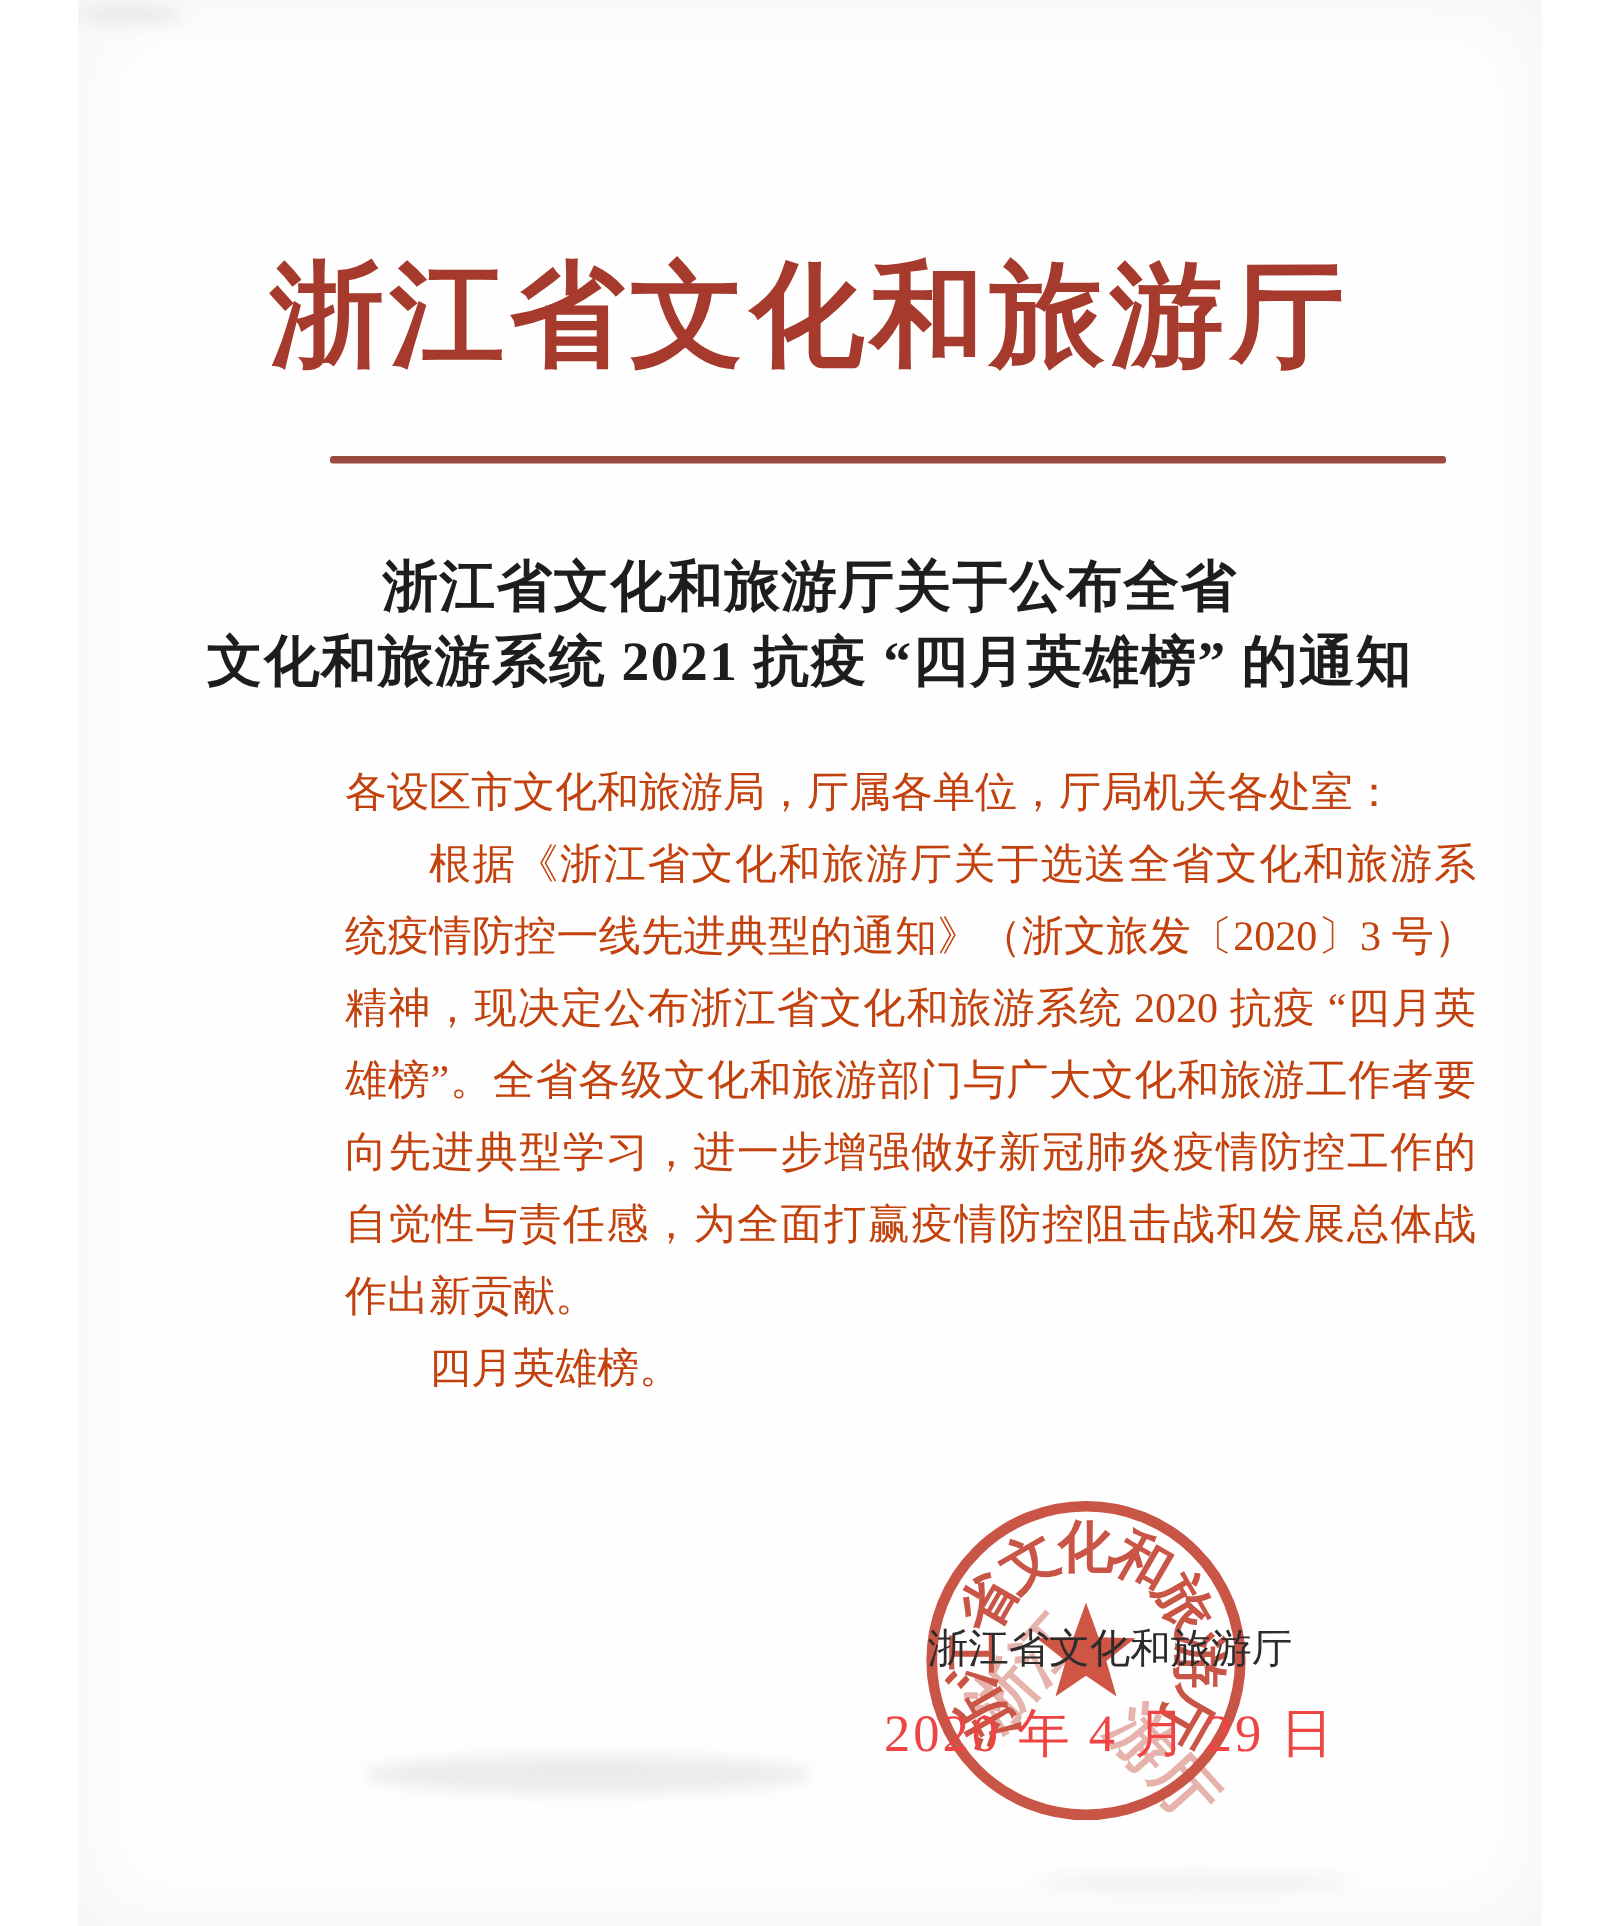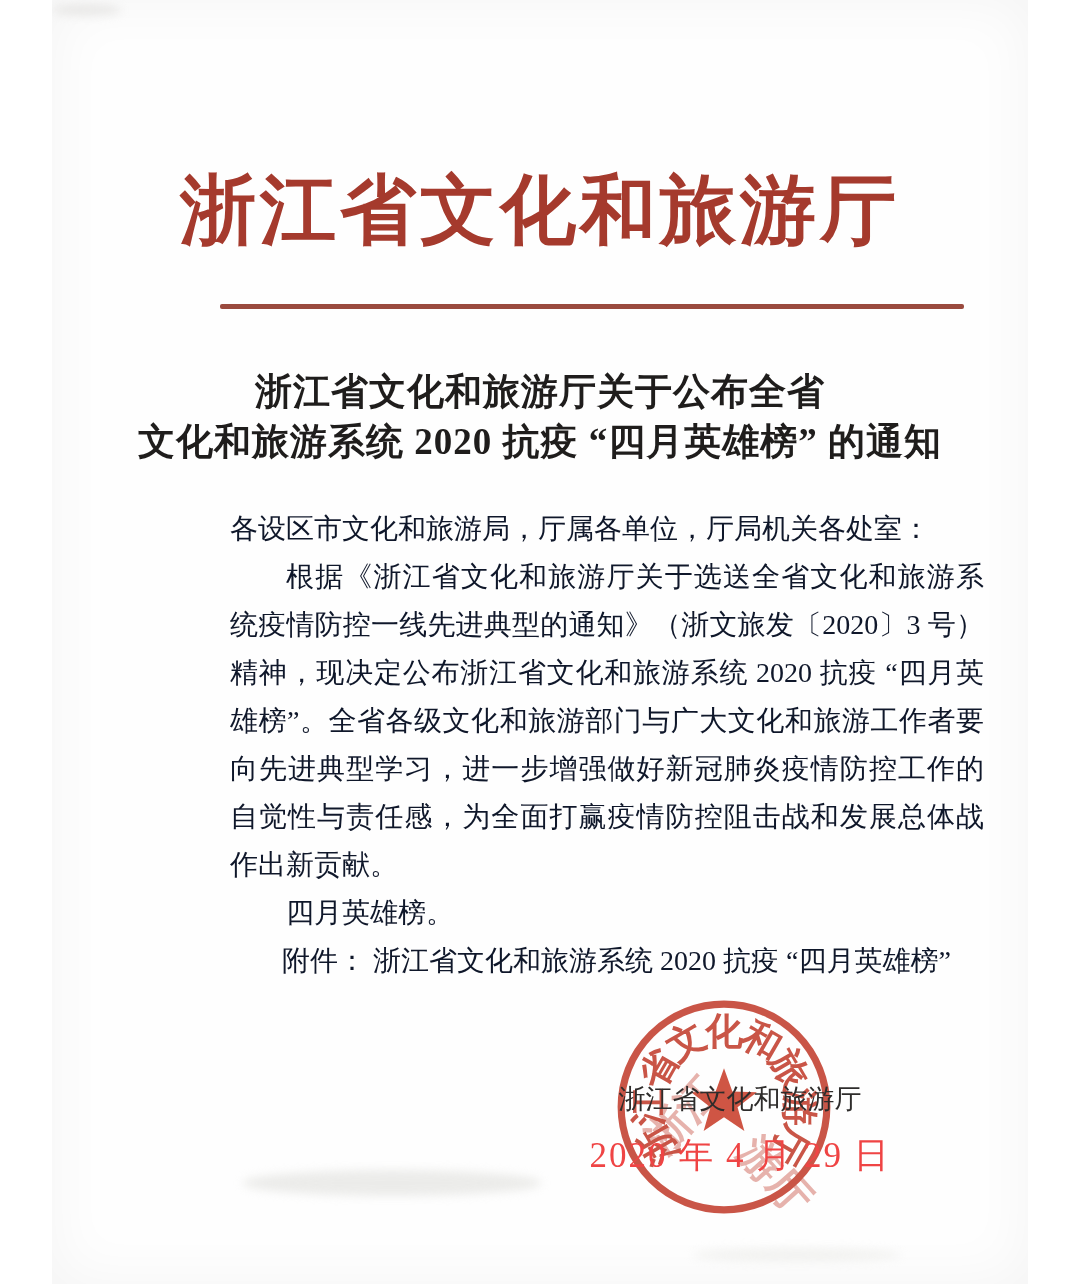--- a/index.html
+++ b/index.html
@@ -31,21 +31,21 @@
     text-align:center;
     font-size:37px;font-weight:700;
     line-height:50px;
     letter-spacing:1px;
     color:#1f1d1c;
   }
   .body-block{
     position:absolute;top:505px;left:178px;
     width:754px;
     font-size:28px;line-height:48px;
-    color:#0f172a;
+    color:#c2410c;
     text-align:justify;
     z-index:3;
   }
   .body-block p{margin:0;padding:0;}
   .indent{text-indent:56px;}
   .attachment{margin-top:44px;text-indent:52px;text-align:left;}
   .sign-name{
     position:absolute;top:1081px;left:478px;width:420px;
     text-align:center;font-size:27px;color:#2e2c2b;z-index:4;
     white-space:nowrap;
@@ -79,28 +79,27 @@
 
   <div class="smudge smudge-1"></div>
   <div class="smudge smudge-2"></div>
   <div class="smudge smudge-3"></div>
 
   <div class="agency-header">浙江省文化和旅游厅</div>
   <div class="red-rule"></div>
 
   <div class="doc-title">
     <div>浙江省文化和旅游厅关于公布全省</div>
-    <div>文化和旅游系统 2020 抗疫 “四月英雄榜” 的通知</div>
+    <div>文化和旅游系统 2021 抗疫 “四月英雄榜” 的通知</div>
   </div>
 
   <div class="body-block">
     <p>各设区市文化和旅游局，厅属各单位，厅局机关各处室：</p>
     <p class="indent">根据《浙江省文化和旅游厅关于选送全省文化和旅游系统疫情防控一线先进典型的通知》（浙文旅发〔2020〕3 号）精神，现决定公布浙江省文化和旅游系统 2020 抗疫 “四月英雄榜”。全省各级文化和旅游部门与广大文化和旅游工作者要向先进典型学习，进一步增强做好新冠肺炎疫情防控工作的自觉性与责任感，为全面打赢疫情防控阻击战和发展总体战作出新贡献。</p>
     <p class="indent">四月英雄榜。</p>
-    <p class="attachment">附件： 浙江省文化和旅游系统 2020 抗疫 “四月英雄榜”</p>
   </div>
 
   <svg class="seal" viewBox="0 0 220 220">
     <circle cx="110" cy="110" r="101" fill="none" stroke="#c6493a" stroke-width="7"></circle>
     <polygon points="110,72 118.2,94.7 142.3,95.5 123.3,110.3 130,133.5 110,120 90,133.5 96.7,110.3 77.7,95.5 101.8,94.7" fill="#cc4936"></polygon>
     <text x="110" y="48" text-anchor="middle" font-size="37" fill="#c6493a" transform="rotate(-120 110 110)">浙</text>
     <text x="110" y="48" text-anchor="middle" font-size="37" fill="#c6493a" transform="rotate(-90 110 110)">江</text>
     <text x="110" y="48" text-anchor="middle" font-size="37" fill="#c6493a" transform="rotate(-60 110 110)">省</text>
     <text x="110" y="48" text-anchor="middle" font-size="37" fill="#c6493a" transform="rotate(-30 110 110)">文</text>
     <text x="110" y="48" text-anchor="middle" font-size="37" fill="#c6493a" transform="rotate(0 110 110)">化</text>

